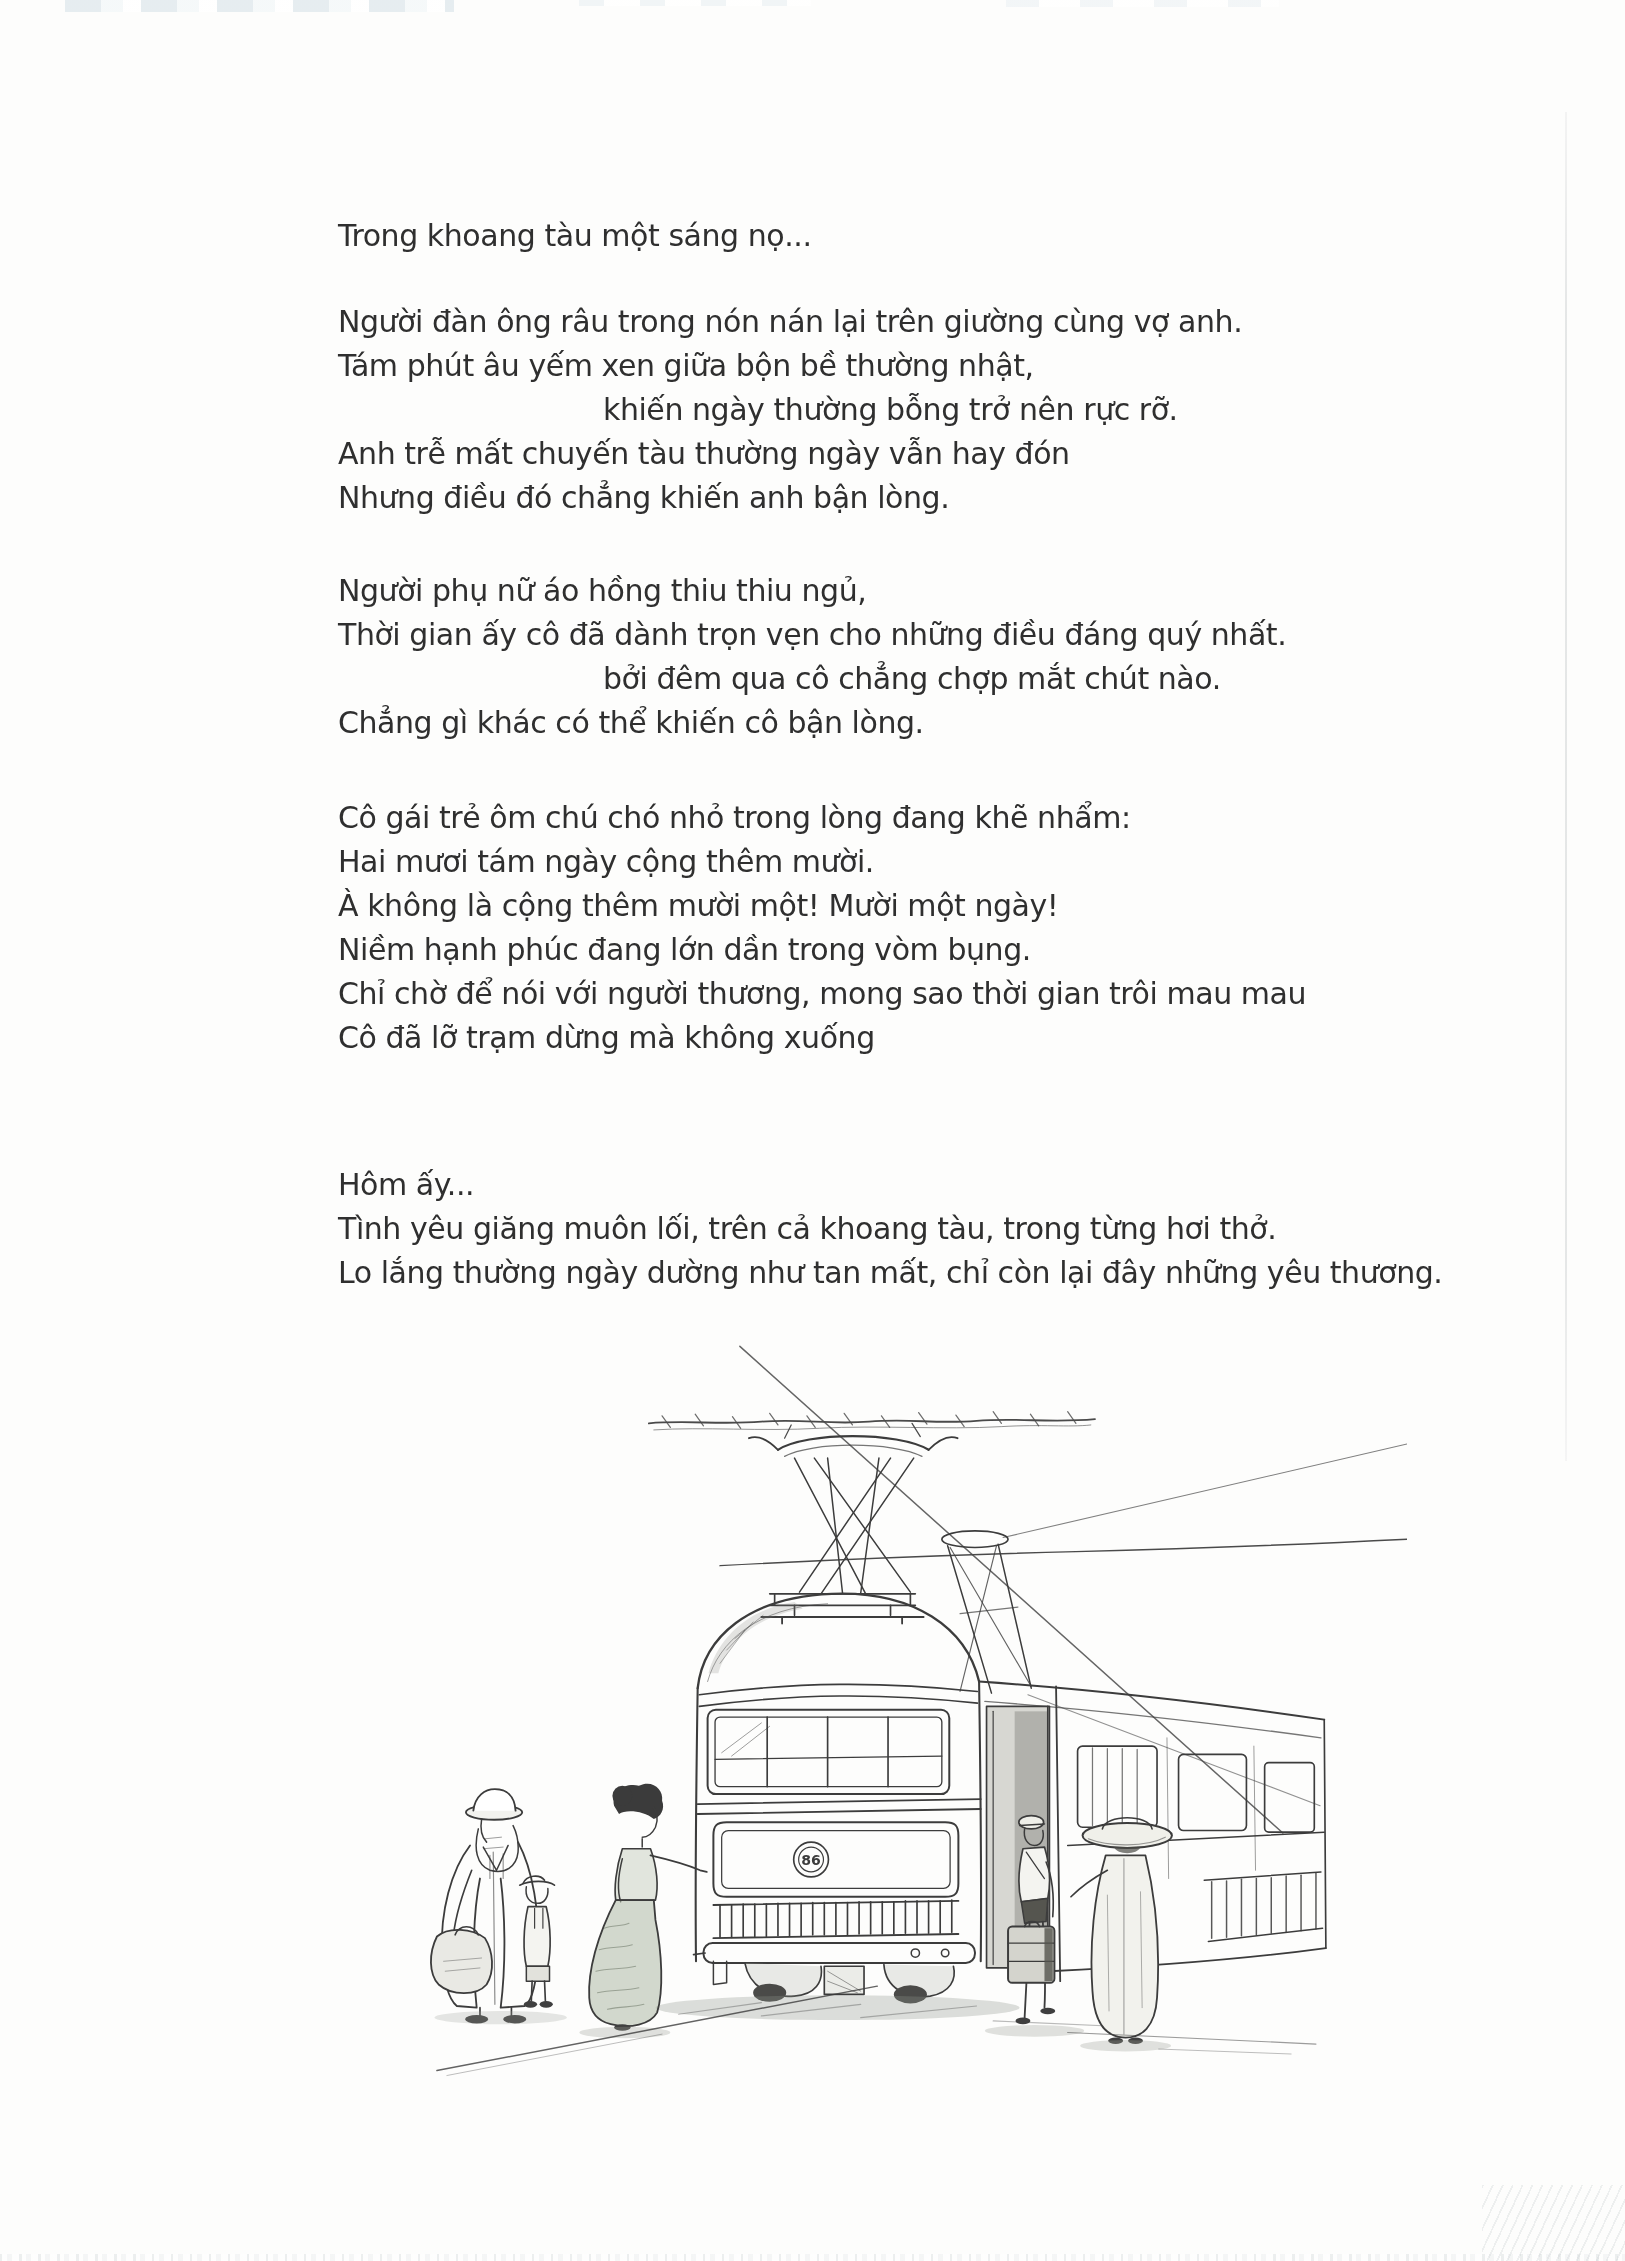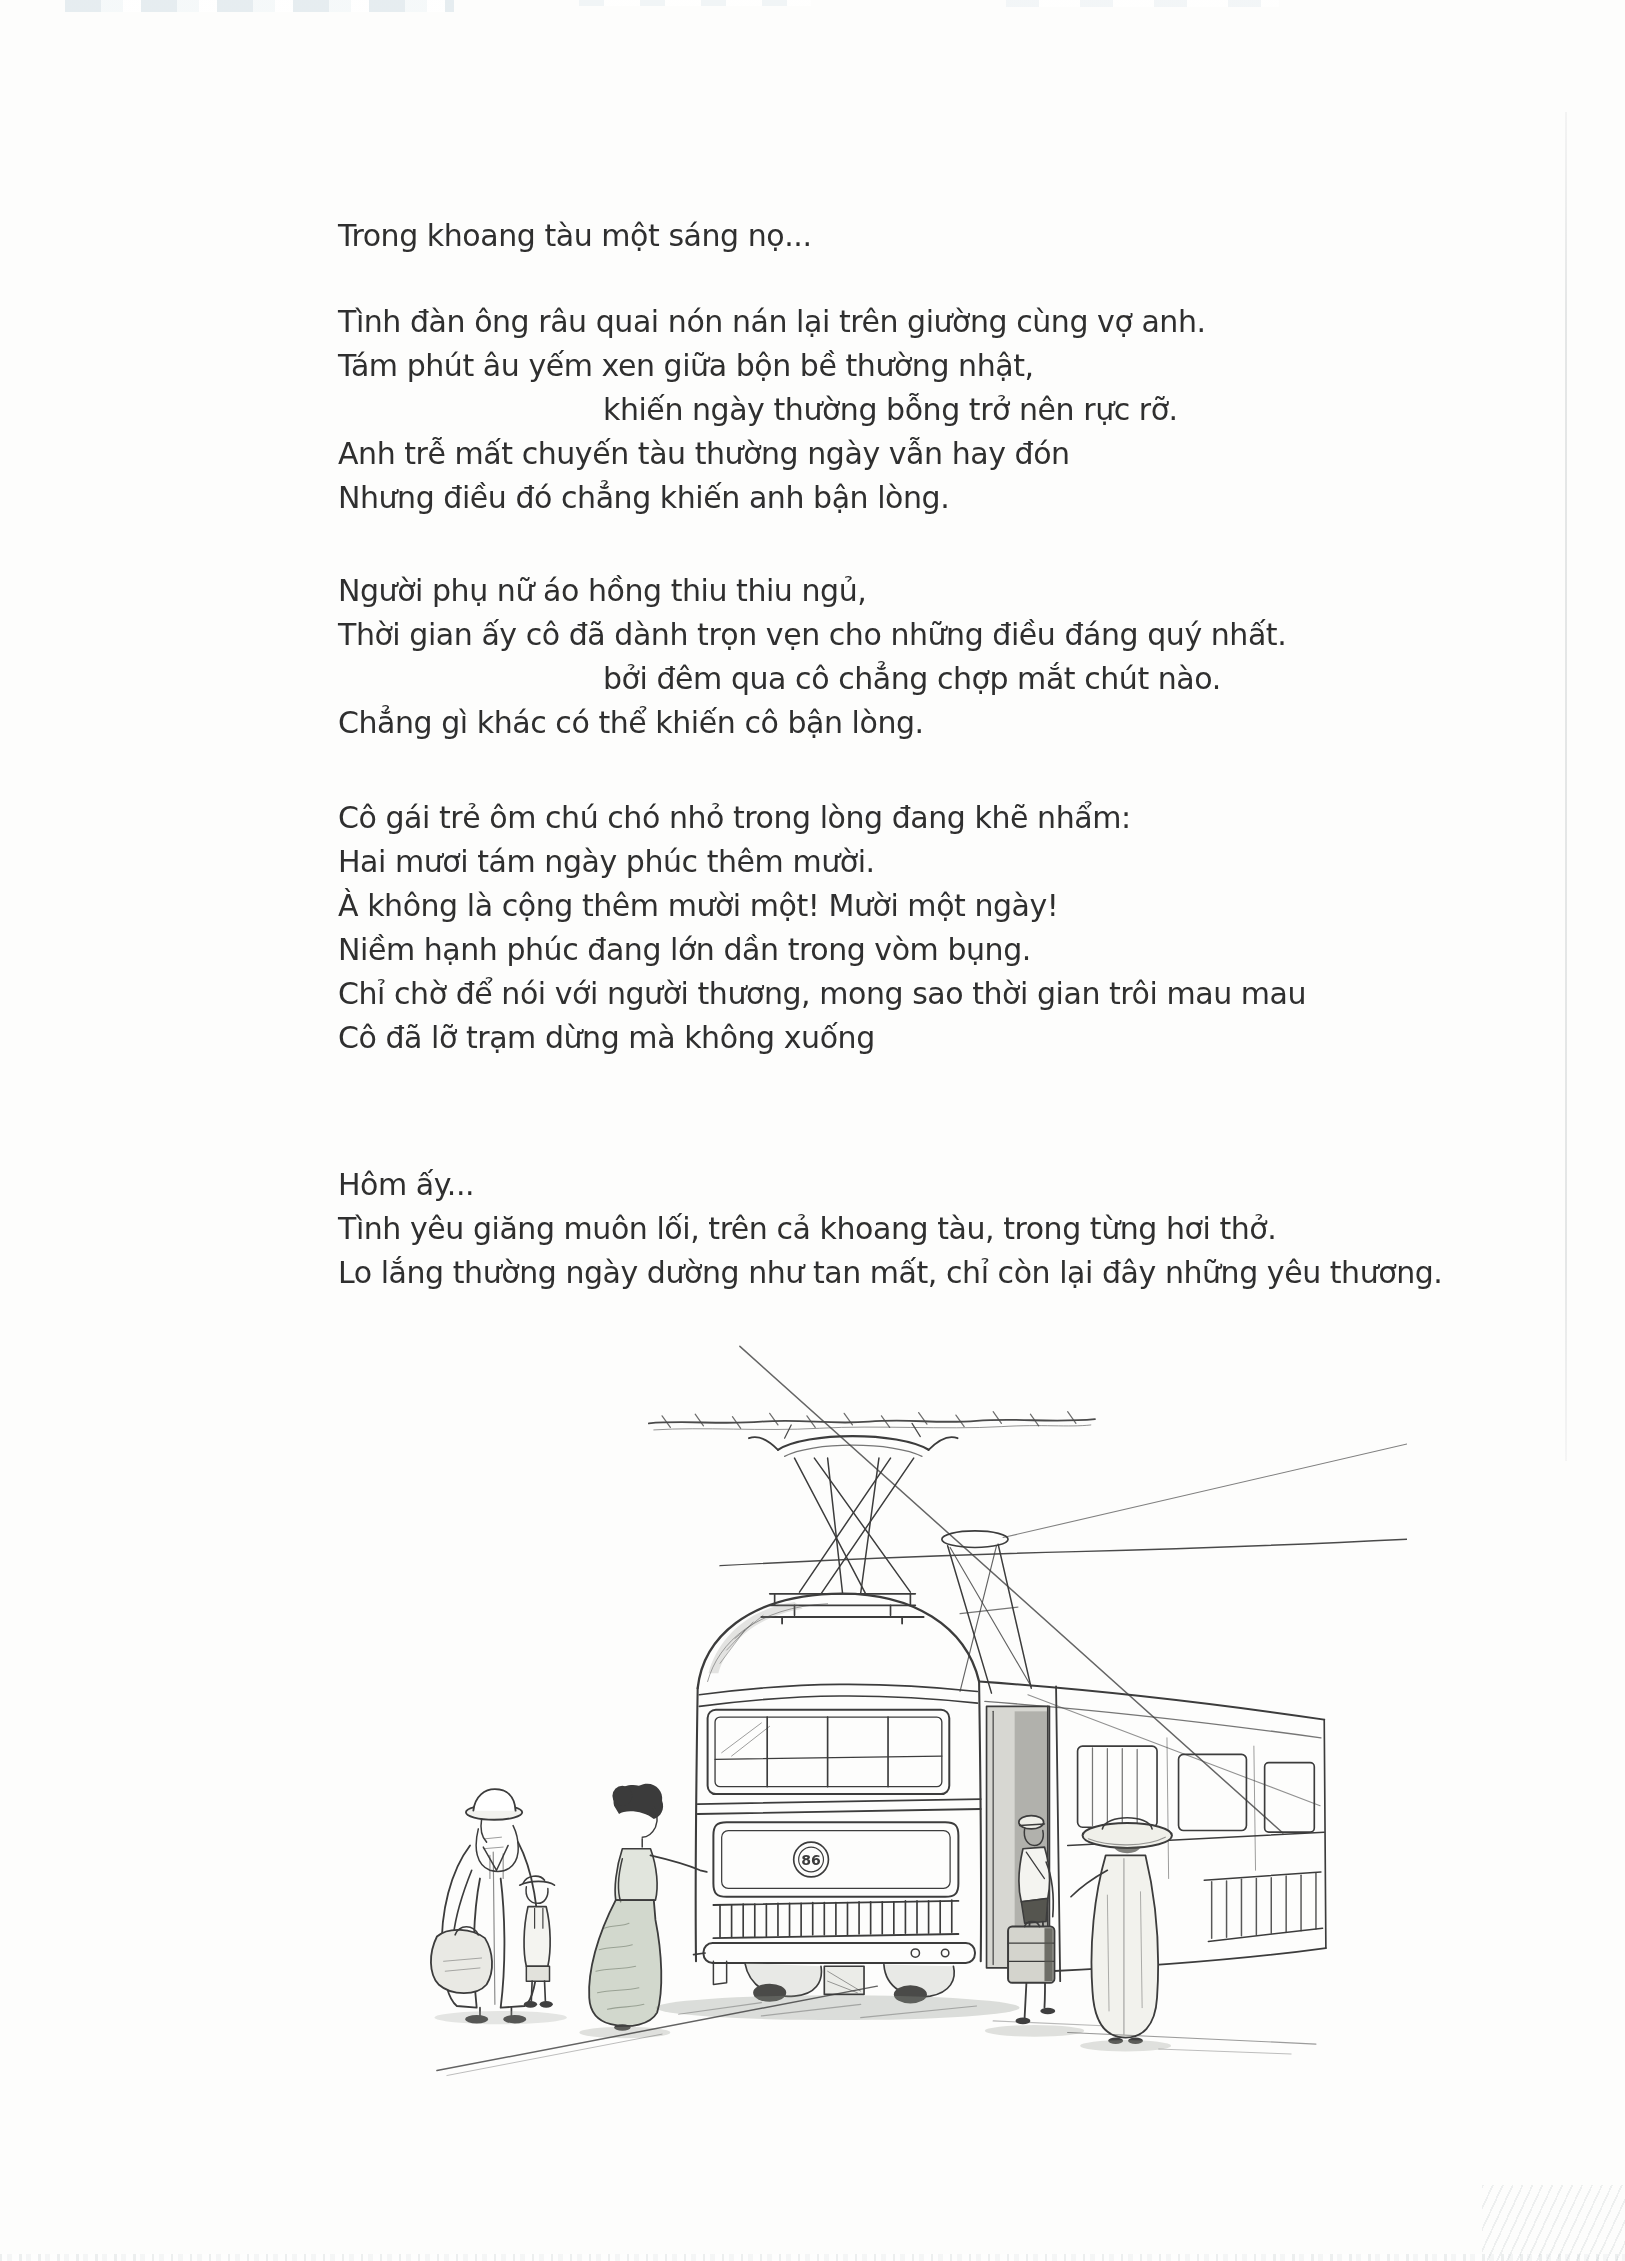--- a/index.html
+++ b/index.html
@@ -65,35 +65,35 @@
 <div class="top-edge-c"></div>
 <div class="right-page-line"></div>
 <div class="bottom-edge"></div>
 <div class="corner-scratches"></div>
 
 <div class="poem">
   <div class="stanza" id="stanza-1">
     <div class="line">Trong khoang tàu một sáng nọ...</div>
   </div>
   <div class="stanza" id="stanza-2">
-    <div class="line">Tình đàn ông râu quai nón nán lại trên giường cùng vợ anh.</div>
+    <div class="line">Người đàn ông râu trong nón nán lại trên giường cùng vợ anh.</div>
     <div class="line">Tám phút âu yếm xen giữa bộn bề thường nhật,</div>
     <div class="line indent">khiến ngày thường bỗng trở nên rực rỡ.</div>
     <div class="line">Anh trễ mất chuyến tàu thường ngày vẫn hay đón</div>
     <div class="line">Nhưng điều đó chẳng khiến anh bận lòng.</div>
   </div>
   <div class="stanza" id="stanza-3">
     <div class="line">Người phụ nữ áo hồng thiu thiu ngủ,</div>
     <div class="line">Thời gian ấy cô đã dành trọn vẹn cho những điều đáng quý nhất.</div>
     <div class="line indent">bởi đêm qua cô chẳng chợp mắt chút nào.</div>
     <div class="line">Chẳng gì khác có thể khiến cô bận lòng.</div>
   </div>
   <div class="stanza" id="stanza-4">
     <div class="line">Cô gái trẻ ôm chú chó nhỏ trong lòng đang khẽ nhẩm:</div>
-    <div class="line">Hai mươi tám ngày phúc thêm mười.</div>
+    <div class="line">Hai mươi tám ngày cộng thêm mười.</div>
     <div class="line">À không là cộng thêm mười một! Mười một ngày!</div>
     <div class="line">Niềm hạnh phúc đang lớn dần trong vòm bụng.</div>
     <div class="line">Chỉ chờ để nói với người thương, mong sao thời gian trôi mau mau</div>
     <div class="line">Cô đã lỡ trạm dừng mà không xuống</div>
   </div>
   <div class="stanza" id="stanza-5">
     <div class="line">Hôm ấy...</div>
     <div class="line">Tình yêu giăng muôn lối, trên cả khoang tàu, trong từng hơi thở.</div>
     <div class="line">Lo lắng thường ngày dường như tan mất, chỉ còn lại đây những yêu thương.</div>
   </div>

